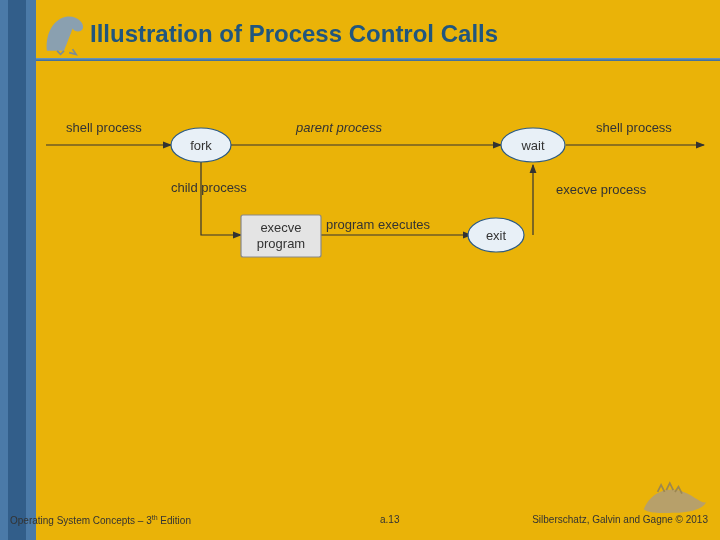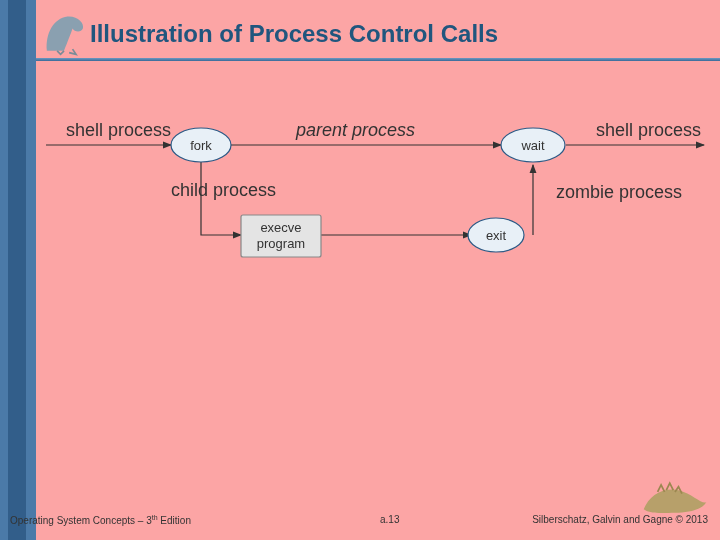--- a/index.html
+++ b/index.html
@@ -1,17 +1,17 @@
 <!DOCTYPE html>
 <html><head>
 <meta charset="utf-8">
 <style>
   * { box-sizing: border-box; margin: 0; padding: 0; }
   html, body { width: 720px; height: 540px; font-family: Arial, Helvetica, sans-serif; background: #fff; }
-  .slide { position: relative; width: 720px; height: 540px; background: #fca5a5; }
+  .slide { position: relative; width: 720px; height: 540px; background: #eab308; }
 
   
   .left-stripe { position: absolute; left: 0; top: 0; width: 36px; height: 540px; background: #4b7aa8; }
   .left-stripe-inner { position: absolute; left: 8px; top: 0; width: 18px; height: 540px; background: #325e8a; }
 
   
   .title { position: absolute; left: 90px; top: 20px; font-size: 24px; font-weight: bold; color: #20567e; }
   .title-underline { position: absolute; left: 36px; top: 58px; width: 684px; height: 3px; background: linear-gradient(#6c99c2, #3a6a98); }
 
   
@@ -27,21 +27,21 @@
 
   
   .diagram { position: absolute; left: 36px; top: 90px; width: 684px; height: 200px; }
   .diagram text, .label { font-family: Arial, sans-serif; font-size: 13px; fill: #333; color: #333; }
 
   .node-ellipse { fill: #e8f0f7; stroke: #2b5a86; stroke-width: 1.2; }
   .node-rect { fill: #e4e4e4; stroke: #888; stroke-width: 1.2; }
   .arrow { stroke: #333; stroke-width: 1.2; fill: none; }
   .arrowhead { fill: #333; }
 
-  .lbl { position: absolute; font-size: 18px; color: #333; white-space: nowrap; }
+  .lbl { position: absolute; font-size: 13px; color: #333; white-space: nowrap; }
 </style>
 </head>
 <body>
 
 <div class="slide">
 
   <div class="left-stripe">
     <div class="left-stripe-inner"></div>
   </div>
 
@@ -53,21 +53,22 @@
   <div class="title">Illustration of Process Control Calls</div>
   <div class="title-underline"></div>
 
   <div class="diagram">
 
     
     <span class="lbl" style="left:30px; top:30px;">shell process</span>
     <span class="lbl" style="left:260px; top:30px;font-style:italic;">parent process</span>
     <span class="lbl" style="left:560px; top:30px;">shell process</span>
     <span class="lbl" style="left:90px;  top:90px;margin-left:45px;">child process</span>
-    <span class="lbl" style="left:520px; top:92px;">zombie process</span>
+    <span class="lbl" style="left:290px; top:127px;">program executes</span>
+    <span class="lbl" style="left:520px; top:92px;">execve process</span>
 
     <svg width="684" height="200">
       <defs>
         <marker id="ah" markerWidth="8" markerHeight="8" refX="7" refY="3" orient="auto">
           <path d="M0,0 L8,3 L0,6 Z" class="arrowhead"></path>
         </marker>
       </defs>
 
       <line class="arrow" x1="10" y1="55" x2="135" y2="55" marker-end="url(#ah)"></line>
       <line class="arrow" x1="195" y1="55" x2="465" y2="55" marker-end="url(#ah)"></line>

